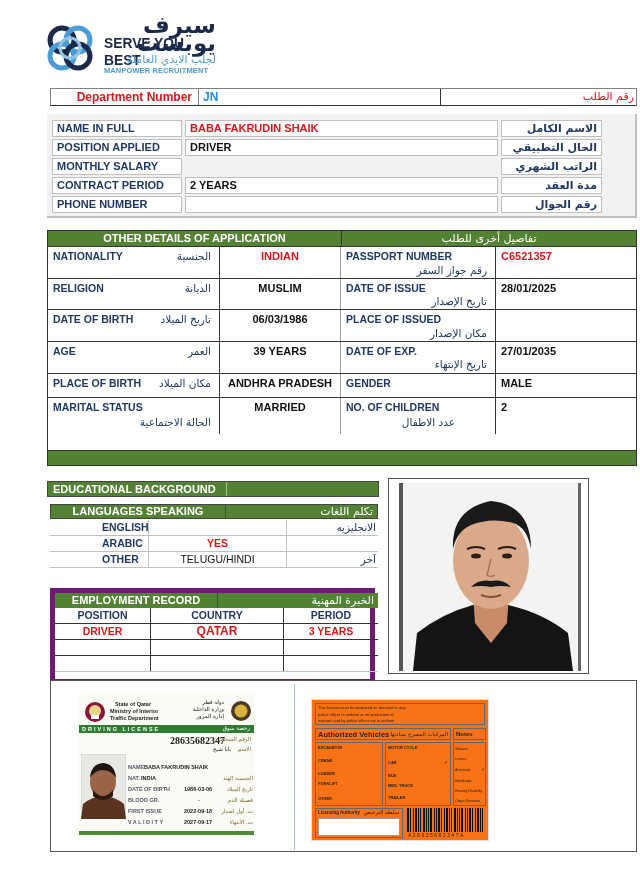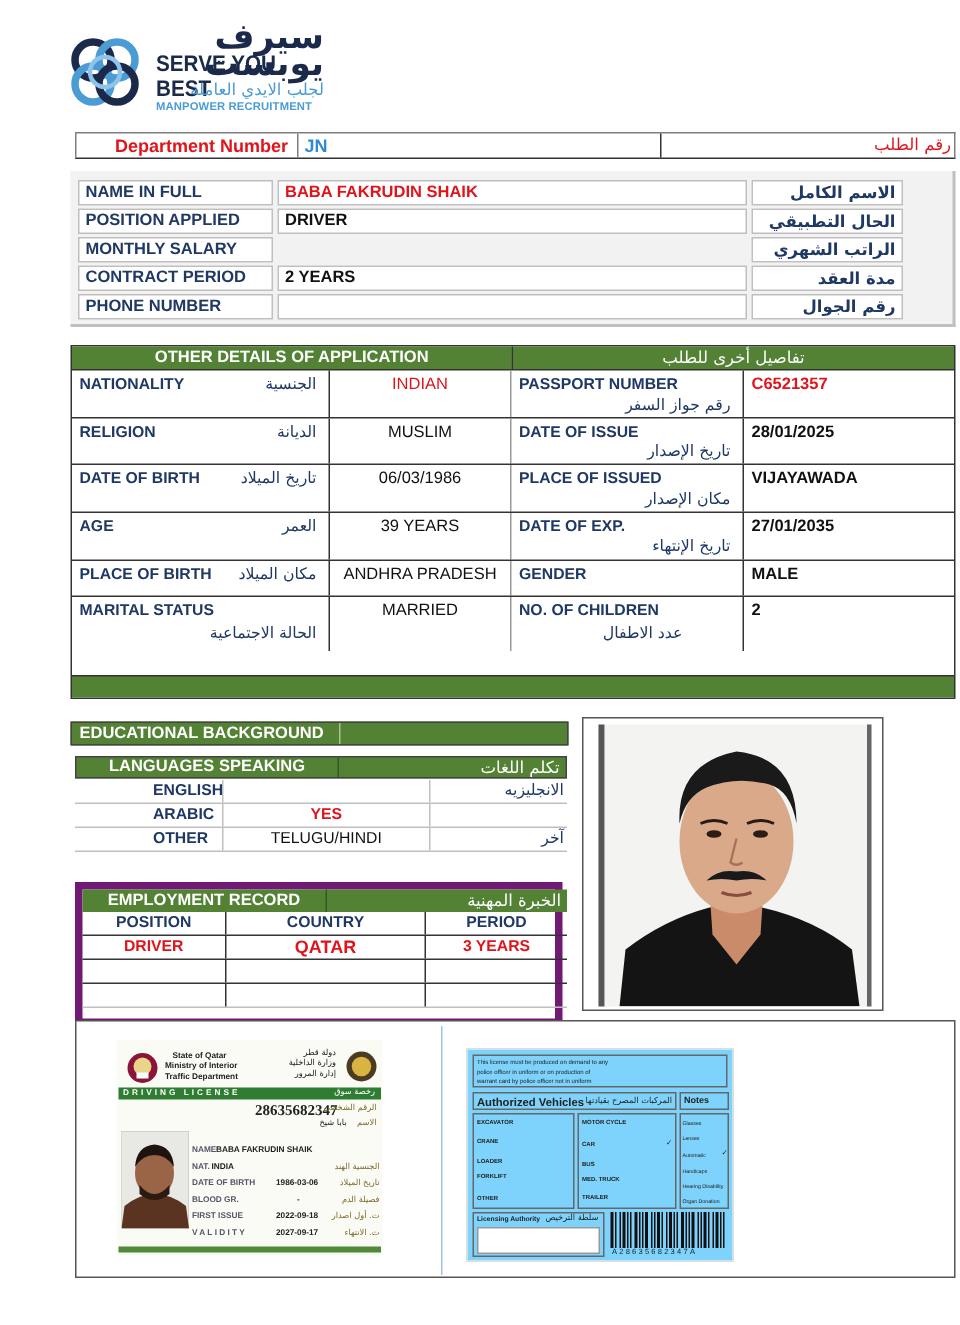--- a/index.html
+++ b/index.html
@@ -44,21 +44,21 @@
 
   
   #other { left: 47px; top: 230px; width: 590px; height: 236px; border: 1px solid #333; }
   #other .hdr { position: absolute; top: 0; height: 15px; background: #548235; color: #fff; font-size: 11px; font-weight: bold;
     line-height: 15px; text-align: center; }
   #other .hdrL { left: 0; width: 293px; }
   #other .hdrR { left: 293px; width: 295px; direction: rtl; font-family: "DejaVu Sans", sans-serif; font-weight: normal; font-size: 11px; border-left: 1px solid #333; }
   .orow { position: absolute; left: 0; width: 588px; border-top: 1px solid #333; }
   .orow .cell { position: absolute; top: 0; height: 100%; }
   .orow .lab { left: 0; width: 172px; border-right: 1px solid #333; }
-  .orow .val { left: 172px; width: 121px; border-right: 1px solid #999; text-align: center; font-size: 11px; font-weight: normal; padding-top: 3px; }
+  .orow .val { left: 172px; width: 121px; border-right: 1px solid #999; text-align: center; font-size: 11px; font-weight: bold; padding-top: 3px; }
   .orow .lab2 { left: 293px; width: 155px; border-right: 1px solid #333; }
   .orow .val2 { left: 448px; width: 140px; font-size: 11px; font-weight: bold; padding-left: 5px; padding-top: 3px; }
   .en-l { position: absolute; left: 5px; top: 3px; font-size: 10.5px; font-weight: bold; color: #1f3864; white-space: nowrap; }
   .ar-r { position: absolute; right: 8px; font-size: 10.5px; color: #1f3864; direction: rtl; font-family: "DejaVu Sans", sans-serif; white-space: nowrap; }
   #other .foot { position: absolute; left: 0; bottom: 0; width: 588px; height: 15px; background: #548235; border-top: 1px solid #333; }
 
   
   #edu { left: 47px; top: 481px; width: 332px; height: 16px; background: #548235; border: 1px solid #444; }
   #edu .t { position: absolute; left: 5px; top: 0; font-size: 11px; font-weight: bold; color: #fff; line-height: 14px; }
   #edu .sep { position: absolute; left: 178px; top: 0; width: 1px; height: 14px; background: #a9c28f; }
@@ -85,21 +85,21 @@
   .erow .c3 { left: 229px; width: 94px; }
 
   
   #photo { left: 388px; top: 478px; width: 201px; height: 196px; border: 1px solid #555; background: #fff; }
   #photo .inner { position: absolute; left: 10px; top: 4px; width: 182px; height: 188px; background: #f4f4f3; overflow: hidden; border-left: 4px solid #555; border-right: 3px solid #666; }
 
   
   #docs { left: 50px; top: 680px; width: 587px; height: 172px; border: 1px solid #555; background: #fff; }
   #docs .div { position: absolute; left: 243px; top: 3px; width: 1px; height: 166px; background: #9dc3e6; }
   #dl { position: absolute; left: 27px; top: 12px; width: 177px; height: 144px; background: #fbfbf6; overflow: hidden; }
-  #back { position: absolute; left: 260px; top: 18px; width: 178px; height: 142px; background: #7dd3fc; border: 1px solid #ddd; overflow: hidden; }
+  #back { position: absolute; left: 260px; top: 18px; width: 178px; height: 142px; background: #f97316; border: 1px solid #ddd; overflow: hidden; }
   .tiny { position: absolute; font-size: 5.5px; color: #222; white-space: nowrap; font-weight: bold; }
   .tinyar { position: absolute; font-size: 5.5px; color: #222; white-space: nowrap; direction: rtl; font-family: "DejaVu Sans", sans-serif; }
 </style>
 </head>
 <body>
 
 <div id="logo" class="abs">
   <svg class="mark" viewBox="0 0 56 56">
     <g fill="none" stroke-width="5">
       <circle cx="20" cy="20" r="12" stroke="#1b2a4a"></circle>
@@ -181,21 +181,20 @@
   <div class="orow" style="top:78px;height:32px">
     <div class="cell lab">
       <span class="en-l">DATE OF BIRTH</span>
       <span class="ar-r" style="top:3px">تاريخ الميلاد</span>
     </div>
     <div class="cell val blk">06/03/1986</div>
     <div class="cell lab2">
       <span class="en-l">PLACE OF ISSUED</span>
       <span class="ar-r" style="top:17px">مكان الإصدار</span>
     </div>
-    <div class="cell val2 blk">VIJAYAWADA</div>
   </div>
 
   <div class="orow" style="top:110px;height:32px">
     <div class="cell lab">
       <span class="en-l">AGE</span>
       <span class="ar-r" style="top:3px">العمر</span>
     </div>
     <div class="cell val blk">39 YEARS</div>
     <div class="cell lab2">
       <span class="en-l">DATE OF EXP.</span>

